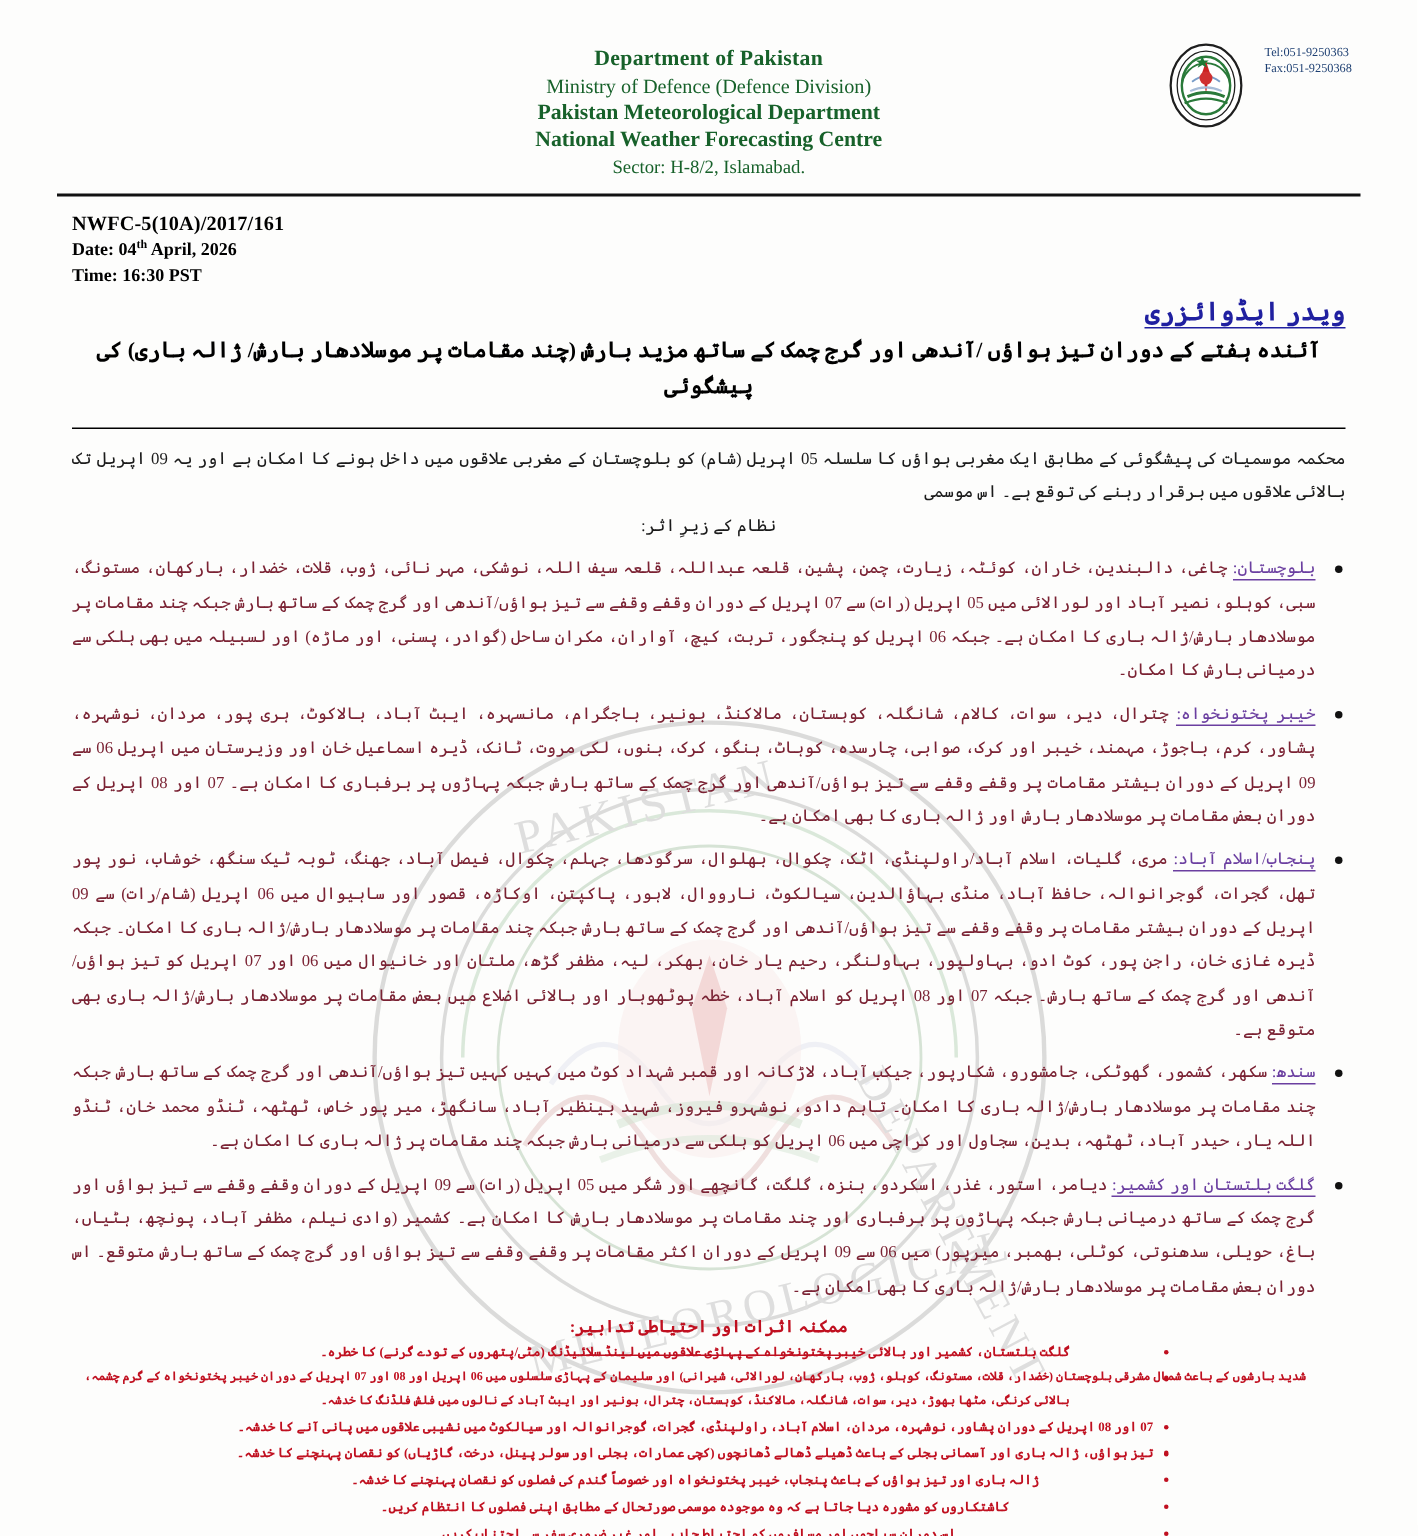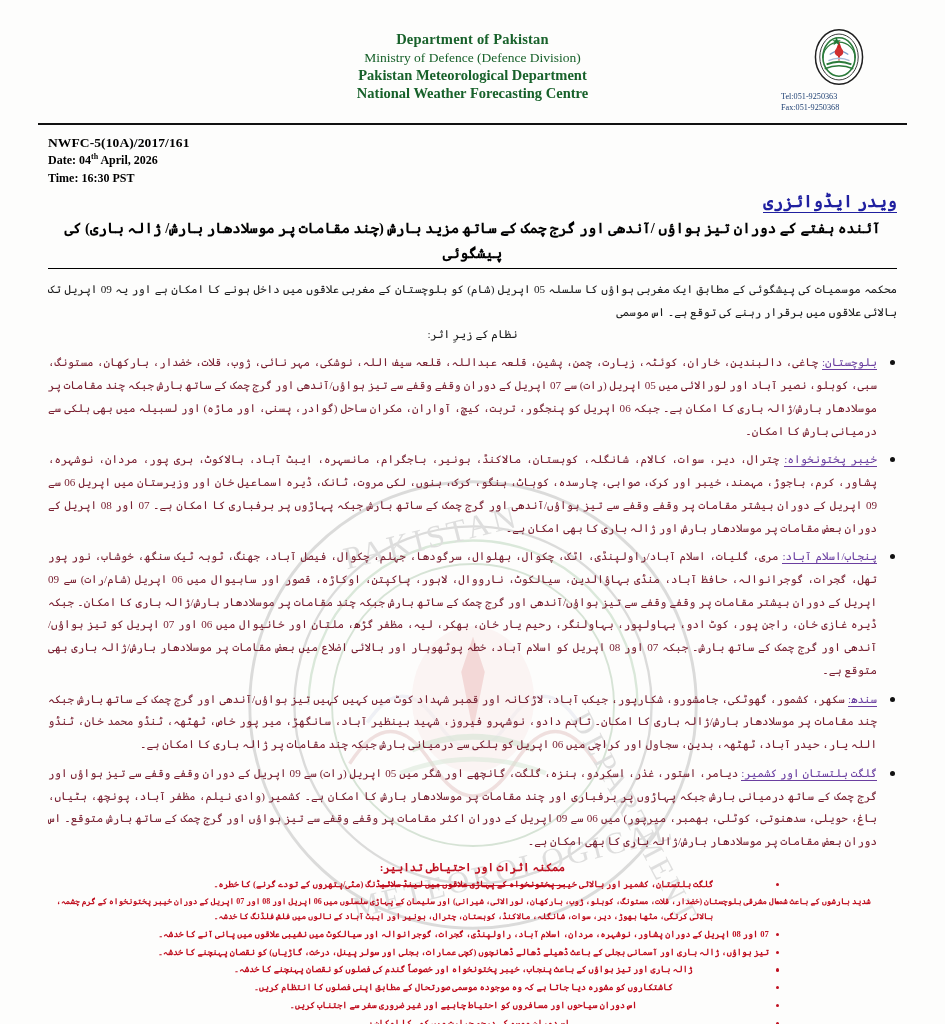--- a/index.html
+++ b/index.html
@@ -53,21 +53,21 @@
     padding-top: 4px;
   }
   .lh-l1 { font-size: 14.5px; font-weight: bold; letter-spacing: .2px; }
   .lh-l2 { font-size: 13.5px; font-weight: normal; }
   .lh-l3 { font-size: 14.5px; font-weight: bold; }
   .lh-l4 { font-size: 14.5px; font-weight: bold; }
   .lh-l5 { font-size: 12.5px; font-weight: normal; }
 
   .lh-logo {
     width: 150px; flex: 0 0 150px;
-    display: flex; flex-direction: column;
+    display: flex; 
     align-items: center;
     padding-left: 18px;
   }
   .seal { width: 62px; height: 62px; }
   .contact {
     margin-top: 3px;
     font-size: 8.2px;
     color: #1d3f72;
     font-family: "Liberation Serif", serif;
     line-height: 1.35;
@@ -127,21 +127,21 @@
     direction: rtl;
     text-align: center;
     margin: 4px 48px 0 48px;
     font-size: 14.5px;
     font-weight: bold;
     color: #000;
     line-height: 1.7;
   }
   .main-title .tl {
     border-bottom: 1.2px solid #000;
-    padding-bottom: 3px;
+    padding-bottom: 14px;
     display: inline-block;
   }
 
   .intro {
     position: relative; z-index: 2;
     direction: rtl; text-align: justify;
     margin: 9px 48px 0 48px;
     font-size: 11.2px;
     color: #1b1b1b;
     line-height: 2.0;
@@ -269,20 +269,21 @@
         <div>Tel:051-9250363</div>
         <div>Fax:051-9250368</div>
       </div>
     </div>
 
     <div class="lh-center">
       <div class="lh-l1">Department of Pakistan</div>
       <div class="lh-l2">Ministry of Defence (Defence Division)</div>
       <div class="lh-l3">Pakistan Meteorological Department</div>
       <div class="lh-l4">National Weather Forecasting Centre</div>
+      <div class="lh-l5">Sector: H-8/2, Islamabad.</div>
     </div>
 
     <div class="lh-spacer"></div>
   </div>
 
   <div class="rule"></div>
 
   <div class="refrow">
     <div class="refno">NWFC-5(10A)/2017/161</div>
     <div class="datetime">

